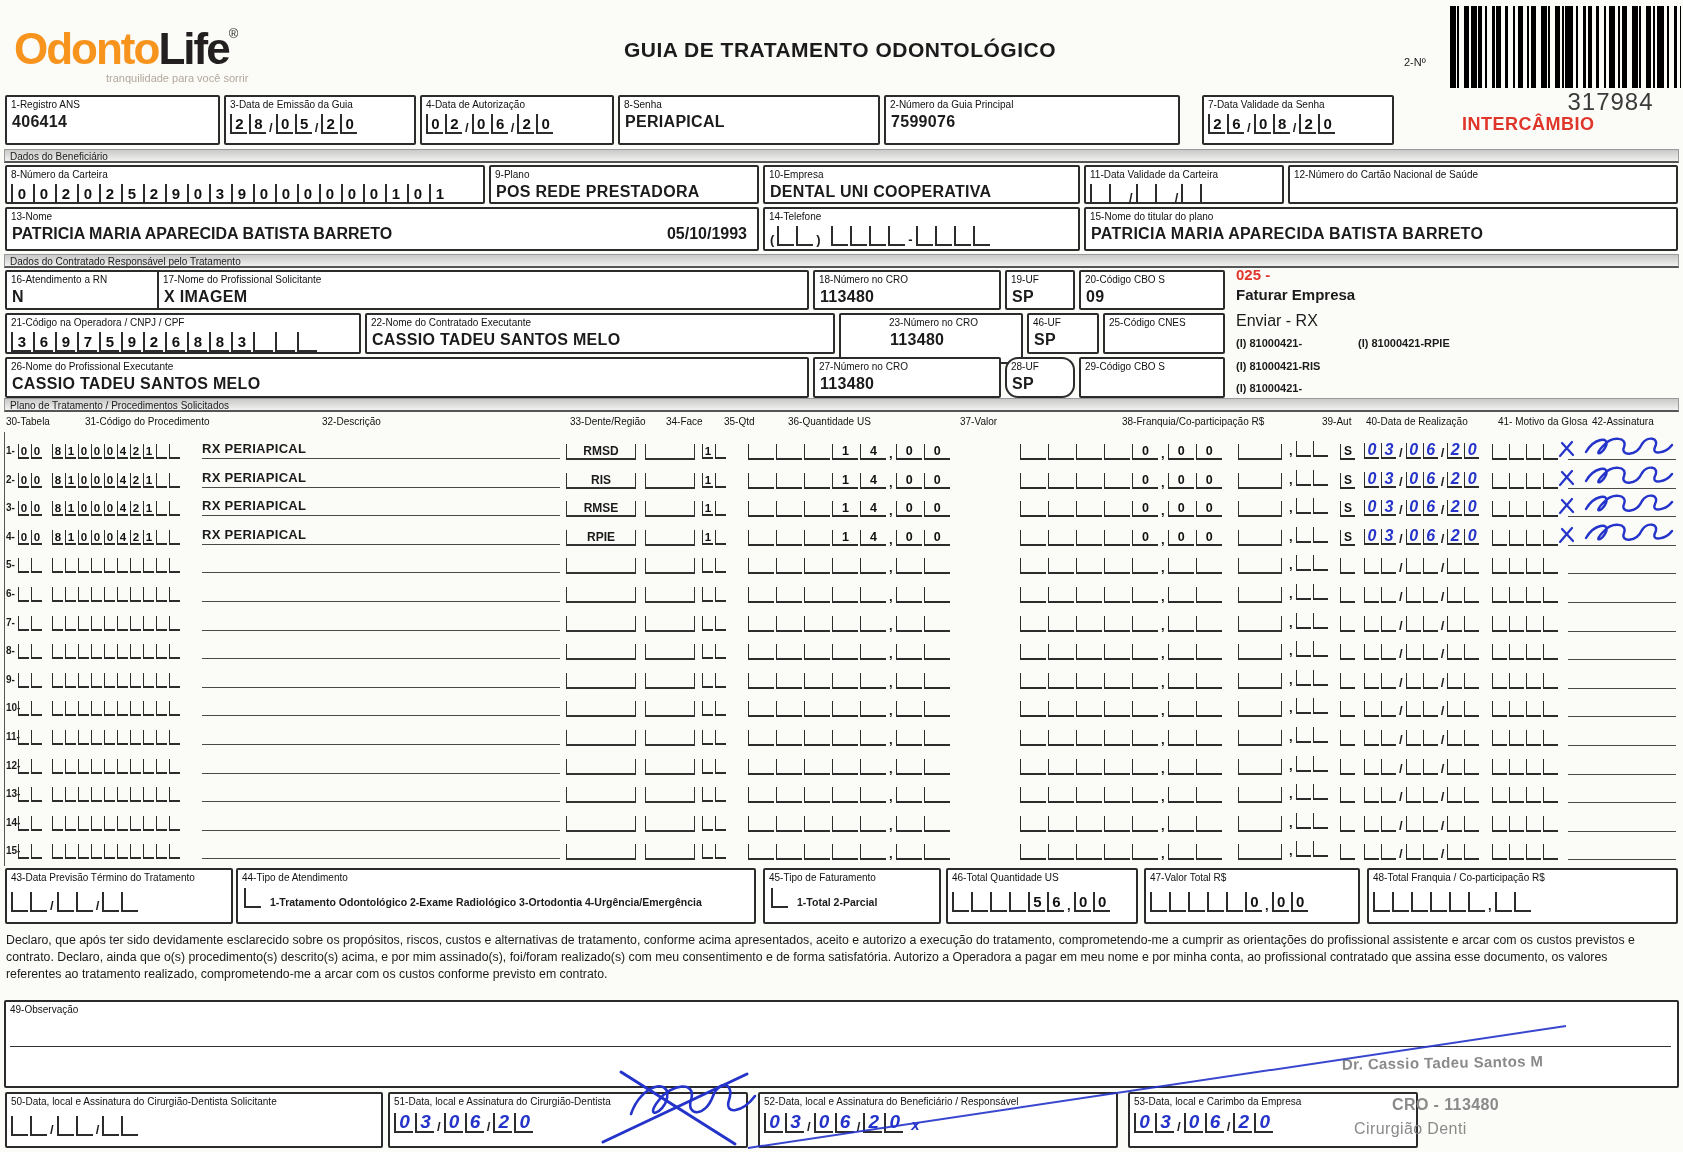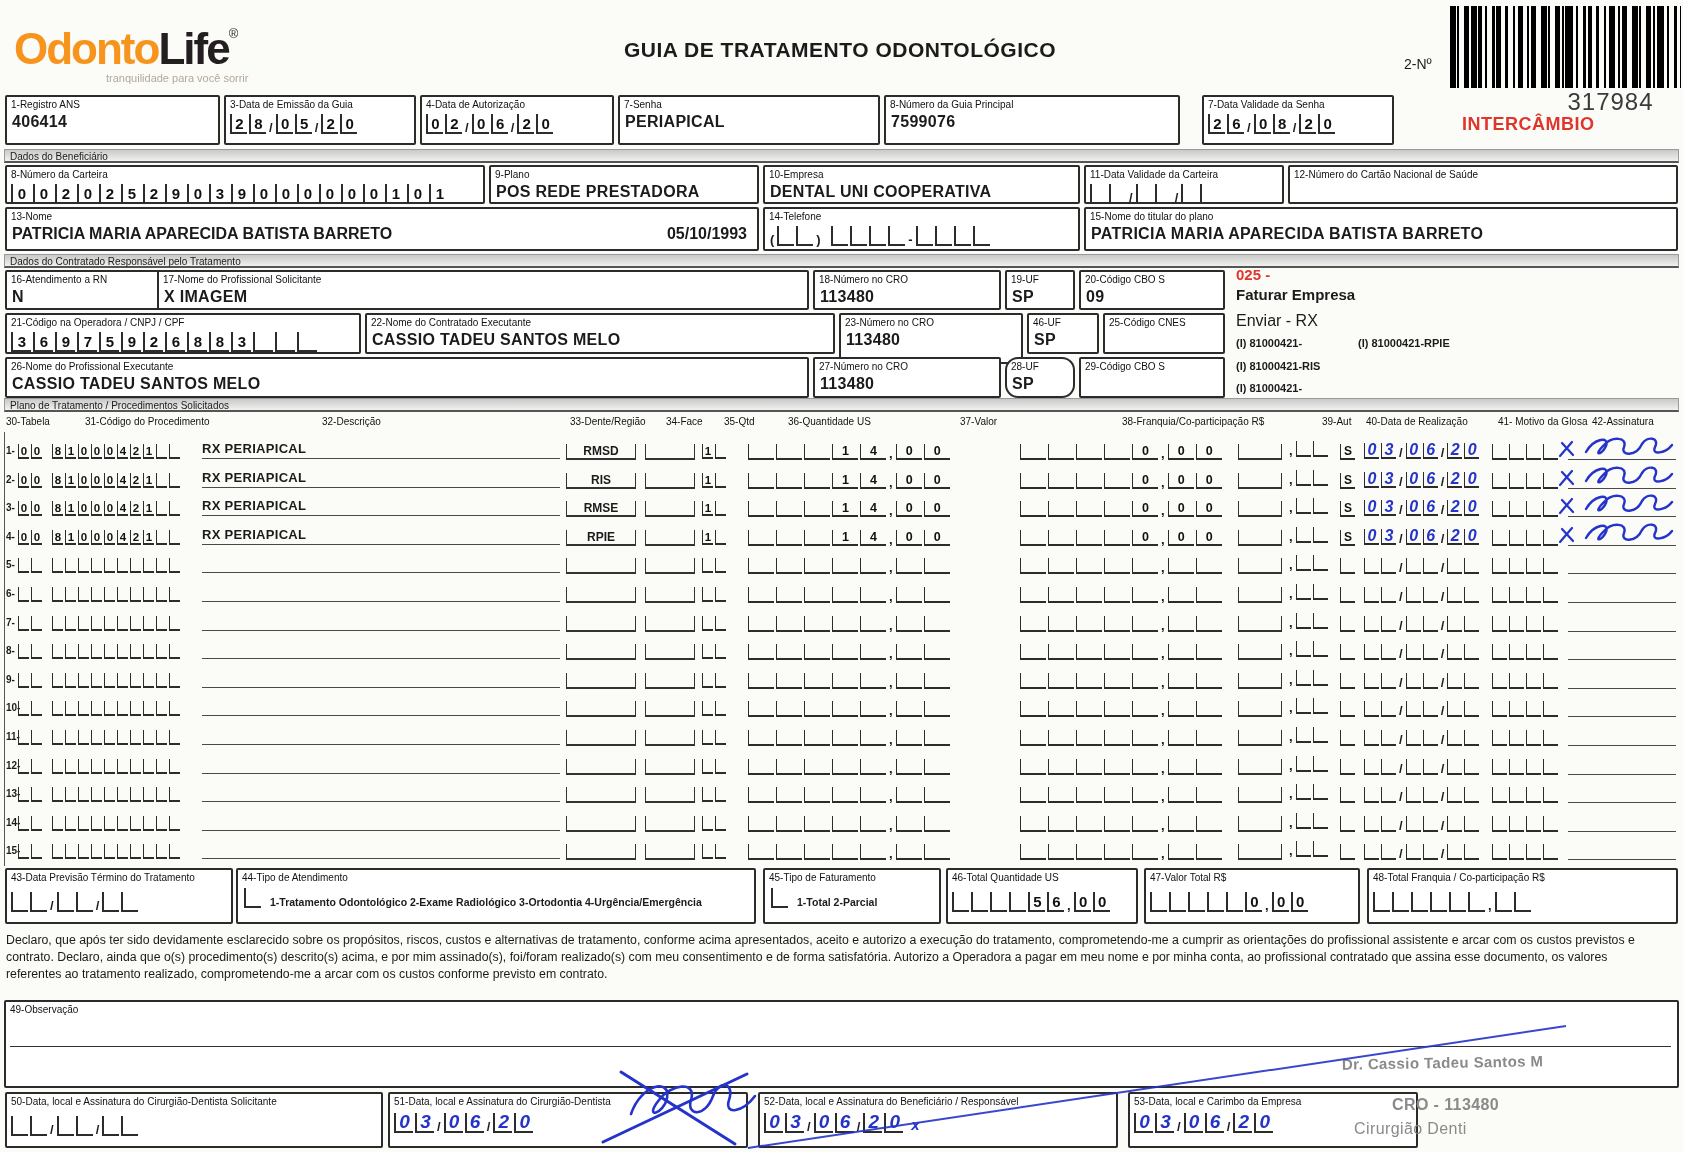--- a/index.html
+++ b/index.html
@@ -44,21 +44,21 @@
 </head>
 <body>
 
 <div class="page">
 
   <div class="abs" style="left:14px;top:24px;">
     <span style="font-size:44px;font-weight:bold;letter-spacing:-2px;color:#f7941d;">Odonto</span><span style="font-size:44px;font-weight:bold;letter-spacing:-2px;color:#231f20;">Life</span><span style="font-size:13px;vertical-align:26px;color:#231f20;">®</span>
     <div style="font-size:11px;color:#b5a89b;margin:-2px 8px 0 92px;">tranquilidade para você sorrir</div>
   </div>
   <div class="abs" style="left:540px;top:38px;width:600px;text-align:center;font-size:21px;font-weight:bold;letter-spacing:.5px;">GUIA DE TRATAMENTO ODONTOLÓGICO</div>
-  <span class="abs" style="left:1404px;top:56px;font-size:14px;text-align:center;">2-Nº</span>
+  <span class="abs" style="left:1404px;top:56px;font-size:11px;text-align:center;">2-Nº</span>
   <div class="abs barcode" style="left:1450px;top:6px;width:231px;height:82px;"></div>
   <div class="abs" style="left:1538px;top:88px;width:145px;font-size:24px;letter-spacing:1px;color:#3a3a3a;text-align:center;">317984</div>
   <div class="abs" style="left:1462px;top:114px;width:220px;font-size:18px;font-weight:bold;color:#e0352b;letter-spacing:.5px;">INTERCÂMBIO</div>
 
   <div class="box" style="left:5px;top:95px;width:215px;height:50px;">
     <span class="lbl">1-Registro ANS</span>
     <span class="val">406414</span>
   </div>
   <div class="box" style="left:224px;top:95px;width:192px;height:50px;">
     <span class="lbl">3-Data de Emissão da Guia</span>
@@ -80,25 +80,25 @@
           <span class="c">2</span>
           <span class="sep">/</span>
           <span class="c">0</span>
           <span class="c">6</span>
           <span class="sep">/</span>
           <span class="c">2</span>
           <span class="c">0</span>
         </span></span>
   </div>
   <div class="box" style="left:618px;top:95px;width:262px;height:50px;">
-    <span class="lbl">7-Senha</span>
+    <span class="lbl">8-Senha</span>
     <span class="val">PERIAPICAL</span>
   </div>
   <div class="box" style="left:884px;top:95px;width:296px;height:50px;">
-    <span class="lbl">8-Número da Guia Principal</span>
+    <span class="lbl">2-Número da Guia Principal</span>
     <span class="val">7599076</span>
   </div>
   <div class="box" style="left:1202px;top:95px;width:192px;height:50px;">
     <span class="lbl">7-Data Validade da Senha</span>
     <span class="combslot"><span class="comb lg">
           <span class="c">2</span>
           <span class="c">6</span>
           <span class="sep">/</span>
           <span class="c">0</span>
           <span class="c">8</span>
@@ -226,21 +226,21 @@
           <span class="c">3</span>
           <span class="c">&nbsp;</span>
           <span class="c">&nbsp;</span>
           <span class="c">&nbsp;</span>
         </span></span>
   </div>
   <div class="box" style="left:365px;top:313px;width:470px;height:41px;">
     <span class="lbl">22-Nome do Contratado Executante</span>
     <span class="val">CASSIO TADEU SANTOS MELO</span>
   </div>
-  <div class="box" style="left:839px;top:313px;width:184px;height:51px;">
+  <div class="box" style="left:839px;top:313px;width:184px;height:51px;padding-left:44px;">
     <span class="lbl">23-Número no CRO</span>
     <span class="val">113480</span>
   </div>
   <div class="box" style="left:1027px;top:313px;width:72px;height:41px;">
     <span class="lbl">46-UF</span>
     <span class="val">SP</span>
   </div>
   <div class="box" style="left:1103px;top:313px;width:122px;height:41px;">
     <span class="lbl">25-Código CNES</span>
   </div>

